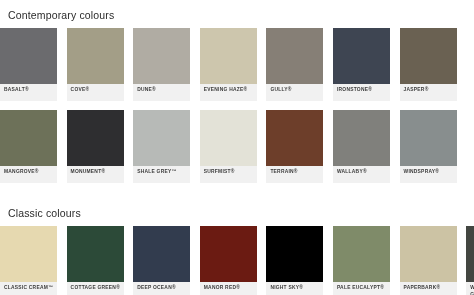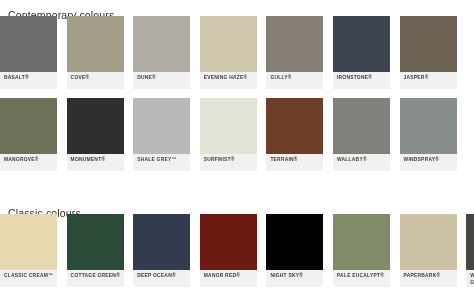--- a/index.html
+++ b/index.html
@@ -25,21 +25,21 @@
     padding:0;
   }
   .section{
     position:absolute;
     left:0;right:0;
   }
   .section-contemporary{top:0;}
   .section-classic{top:198px;}
   .heading-wrap{
     padding:9px 0 0 8px;
-    height:16px;
+    height:28px;
     box-sizing:border-box;
   }
   .row{
     display:flex;
     gap:9.6px;
     padding:0 5px 0 0;
     box-sizing:border-box;
     margin-left:0px;
   }
   .swatch{

